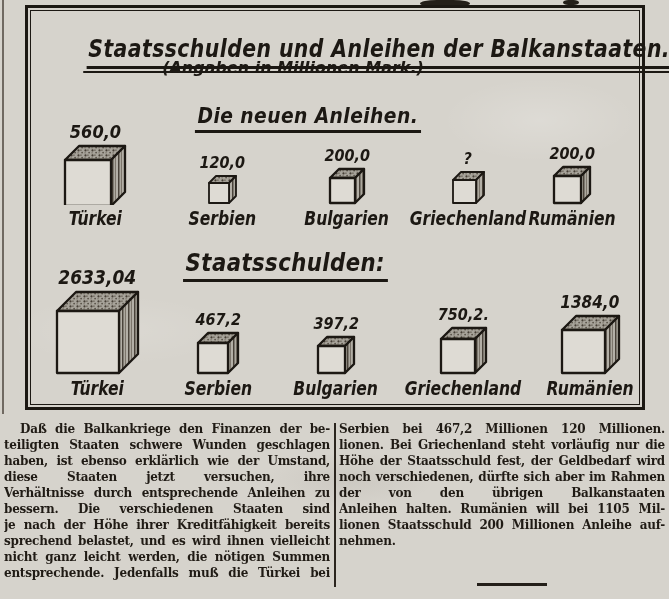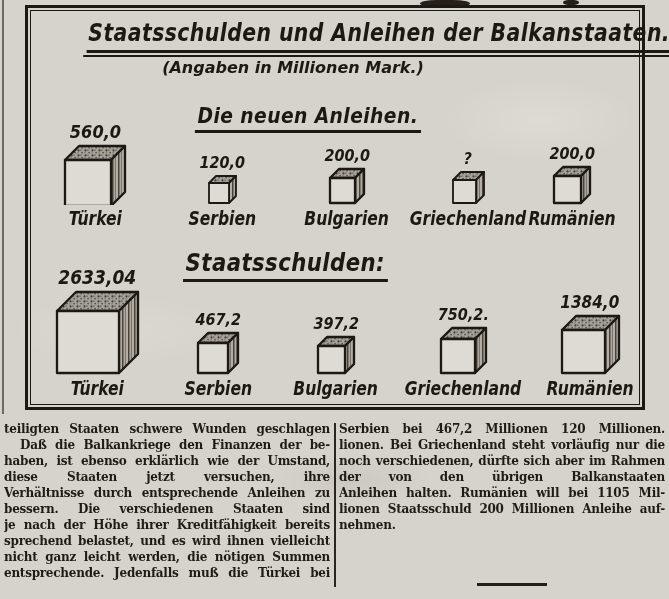--- a/index.html
+++ b/index.html
@@ -17,21 +17,21 @@
       radial-gradient(120px 40px at 350px 480px, rgba(90,80,70,.08), transparent 70%);
   }
   .left-rule{position:absolute;left:2px;top:0;width:2px;height:414px;background:#4d463e;opacity:.75;}
   .smudge{position:absolute;background:#241f19;border-radius:40%/60%;}
 
   .chart-box{position:absolute;left:25px;top:5px;width:620px;height:405px;
     border:3px solid var(--ink,#1c1813);padding:2px;box-sizing:border-box;}
   .chart-box-inner{width:100%;height:100%;border:1.5px solid var(--ink,#1c1813);
     box-sizing:border-box;position:relative;}
 
-  .chart-title-wrap{position:absolute;top:8px;left:0;width:100%;white-space:nowrap;}
+  .chart-title-wrap{position:absolute;top:24px;left:0;width:100%;white-space:nowrap;}
   .tscale{display:inline-block;transform:scaleX(.85);transform-origin:center;}
   .ul-outer{display:inline-block;border-bottom:2px solid var(--ink,#1c1813);padding:0 4px 2px;}
   .ul-inner{display:inline-block;border-bottom:3px solid var(--ink,#1c1813);padding:0 2px 3px;
     font-size:24px;font-weight:bold;font-style:italic;letter-spacing:.5px;}
 
   .chart-subtitle{position:absolute;top:47px;left:0;width:100%;text-align:center;
     transform:translateX(-42px);font-size:16px;font-weight:bold;font-style:italic;white-space:nowrap;}
 
   .section-heading{position:absolute;text-align:center;white-space:nowrap;text-decoration:underline;}
   .hscale{display:inline-block;transform:scaleX(.85);transform-origin:center;}
@@ -180,35 +180,36 @@
             </svg>
             <div class="cube-label">Rumänien</div>
           </div>
         </div>
     </div>
   </div>
 
   <div class="article">
     <div class="cols">
       <div class="acol" id="col-left">
+          <div class="line indent">Daß die Balkankriege den Finanzen der be-</div>
           <div class="line">teiligten Staaten schwere Wunden geschlagen</div>
-          <div class="line indent">Daß die Balkankriege den Finanzen der be-</div>
           <div class="line">haben, ist ebenso erklärlich wie der Umstand, daß</div>
           <div class="line">diese Staaten jetzt versuchen, ihre wirtschaftlichen</div>
           <div class="line">Verhältnisse durch entsprechende Anleihen zu</div>
           <div class="line">bessern. Die verschiedenen Staaten sind natürlich</div>
           <div class="line">je nach der Höhe ihrer Kreditfähigkeit bereits ent-</div>
           <div class="line">sprechend belastet, und es wird ihnen vielleicht</div>
           <div class="line">nicht ganz leicht werden, die nötigen Summen</div>
           <div class="line">entsprechende. Jedenfalls muß die Türkei bei</div>
         </div>
       <div class="col-rule"></div>
       <div class="acol" id="col-right">
           <div class="line">Serbien bei 467,2 Millionen 120 Millionen.</div>
           <div class="line">lionen. Bei Griechenland steht vorläufig nur die</div>
+          <div class="line">Höhe der Staatsschuld fest, der Geldbedarf wird</div>
           <div class="line">noch verschiedenen, dürfte sich aber im Rahmen</div>
           <div class="line">der von den übrigen Balkanstaaten aufgenommenen</div>
           <div class="line">Anleihen halten. Rumänien will bei 1105 Mil-</div>
           <div class="line">lionen Staatsschuld 200 Millionen Anleihe auf-</div>
           <div class="line noj">nehmen.</div>
         </div>
     </div>
     <div class="end-rule"></div>
   </div>
 </div>

